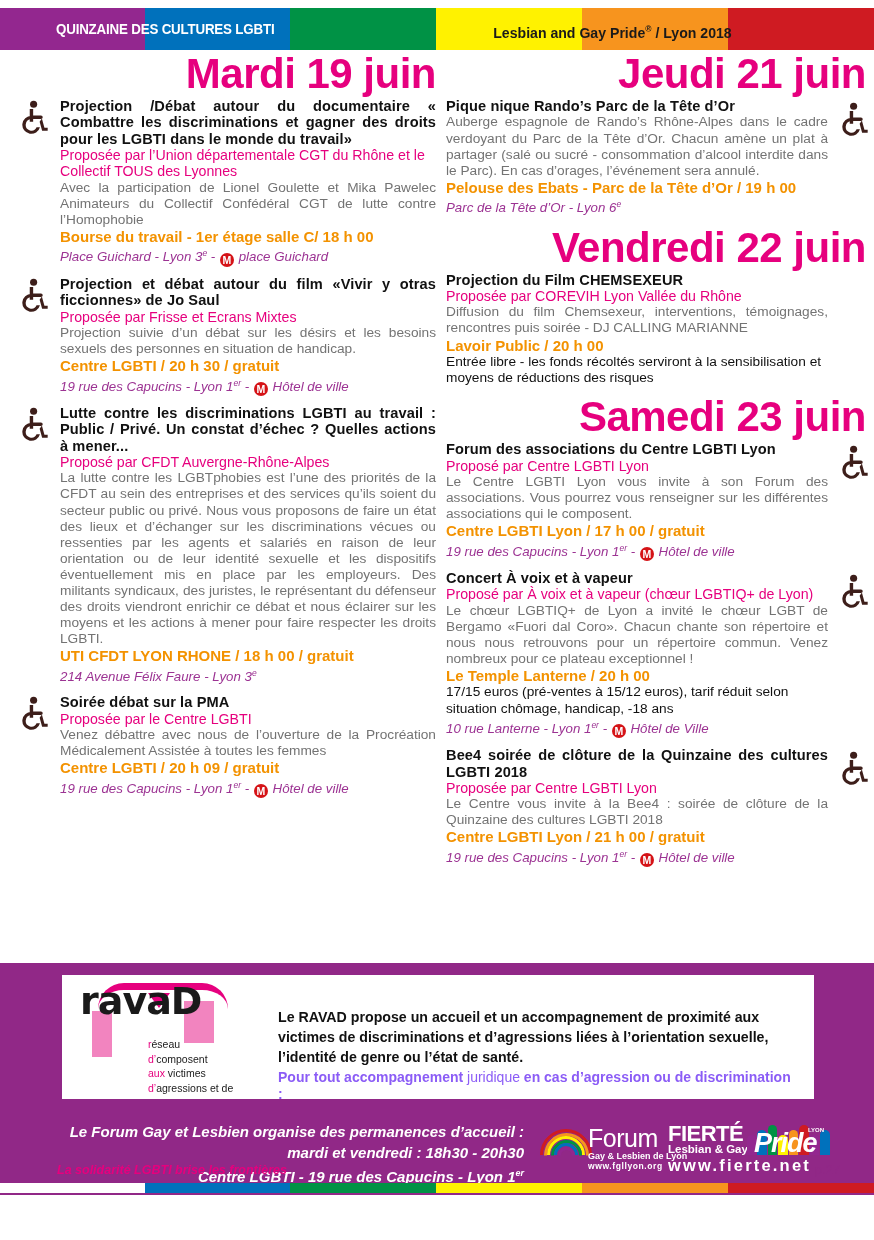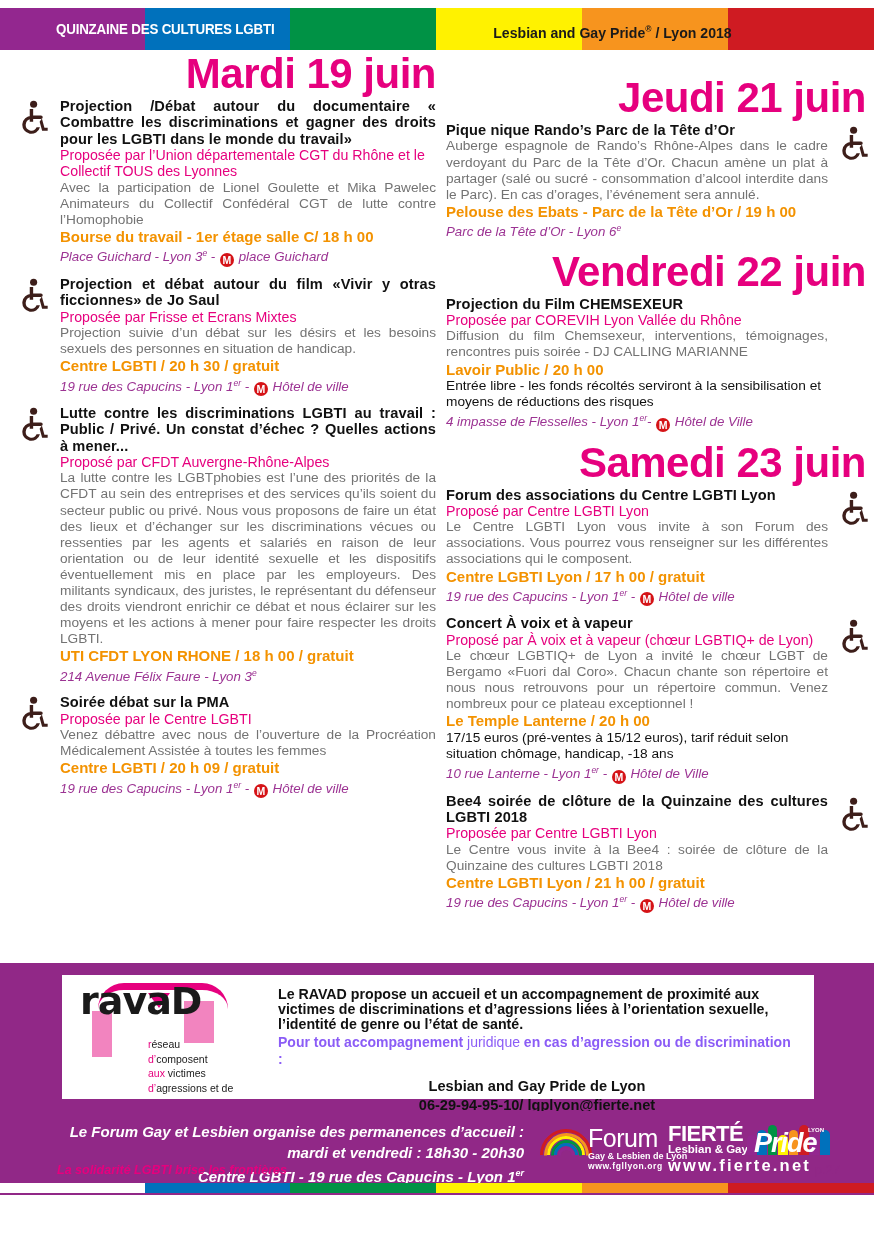--- a/index.html
+++ b/index.html
@@ -47,21 +47,21 @@
   }
   .topbar-right sup { font-size: 9px; vertical-align: super; }
 
   
   .cols {
     position: absolute; left: 0; top: 52px;
     width: 874px; height: 905px;
   }
   .col { position: absolute; top: 0; width: 420px; }
   .col-left  { left: 16px; }
-  .col-right { left: 446px; margin-top: 24px; }
+  .col-right { left: 446px; }
 
   
   .day-title {
     color: #e6007e;
     font-weight: bold;
     font-size: 42px;
     line-height: 44px;
     letter-spacing: -0.5px;
     text-align: right;
     margin-bottom: 2px;
@@ -201,23 +201,24 @@
     font-size: 10.5px; line-height: 14.5px;
     color: #1a1a1a;
     z-index: 3;
   }
   .ravad-sub .hl { color: #e6007e; }
   .ravad-text {
     flex: 1;
     padding: 12px 18px 0 8px;
   }
   .rv-p1 {
-    font-size: 14.2px; line-height: 15px;
+    font-size: 14.2px; line-height: 20px;
     font-weight: bold;
     color: #111111;
+    margin-top: 20px;
   }
   .rv-p2 {
     margin-top: 2px;
     font-size: 14px; line-height: 17px;
     font-weight: bold;
     color: #8b5cf6;
   }
   .rv-p2 .lite { font-weight: normal; }
   .rv-contact {
     margin-top: 9px;
@@ -461,21 +462,20 @@
           </div>
         </div>
         <div class="day-title">Vendredi 22 juin</div>
         <div class="event">
           <div class="event-body no-indent">
             <div class="ev-title">Projection du Film CHEMSEXEUR</div>
             <div class="ev-by">Proposée par COREVIH Lyon Vallée du Rhône</div>
             <div class="ev-desc justify">Diffusion du film Chemsexeur, interventions, témoignages, rencontres puis soirée - DJ CALLING MARIANNE</div>
             <div class="ev-place">Lavoir Public / 20 h 00</div>
             <div class="ev-note justify">Entrée libre - les fonds récoltés serviront à la sensibilisation et moyens de réductions des risques</div>
-            <div class="ev-addr"><span>4 impasse de Flesselles - Lyon 1</span><sup>er</sup><span>- </span><span class="metro">M</span><span> Hôtel de Ville</span></div>
           </div>
         </div>
         <div class="day-title">Samedi 23 juin</div>
         <div class="event">
           <span class="wc-icon right">
             <svg viewBox="0 0 40 44" xmlns="http://www.w3.org/2000/svg" aria-hidden="true">
               <circle cx="19.5" cy="5.5" r="4.6" fill="currentColor"></circle>
               <path d="M14.5 11.5 h4.4 v8.6 h10.1 a2.3 2.3 0 0 1 0 4.6 h-10.1 v3.4 h-4.4 z" fill="currentColor"></path>
               <path d="M30.2 23.8 l3.3 12.1 h4.2 v3.9 h-7.2 l-3.2 -11.8 z" fill="currentColor"></path>
               <path d="M16.5 20.6 a11.6 11.6 0 1 0 11.2 14.6 h-4.4 a7.3 7.3 0 1 1 -6.8 -10.2 z" fill="currentColor"></path>

